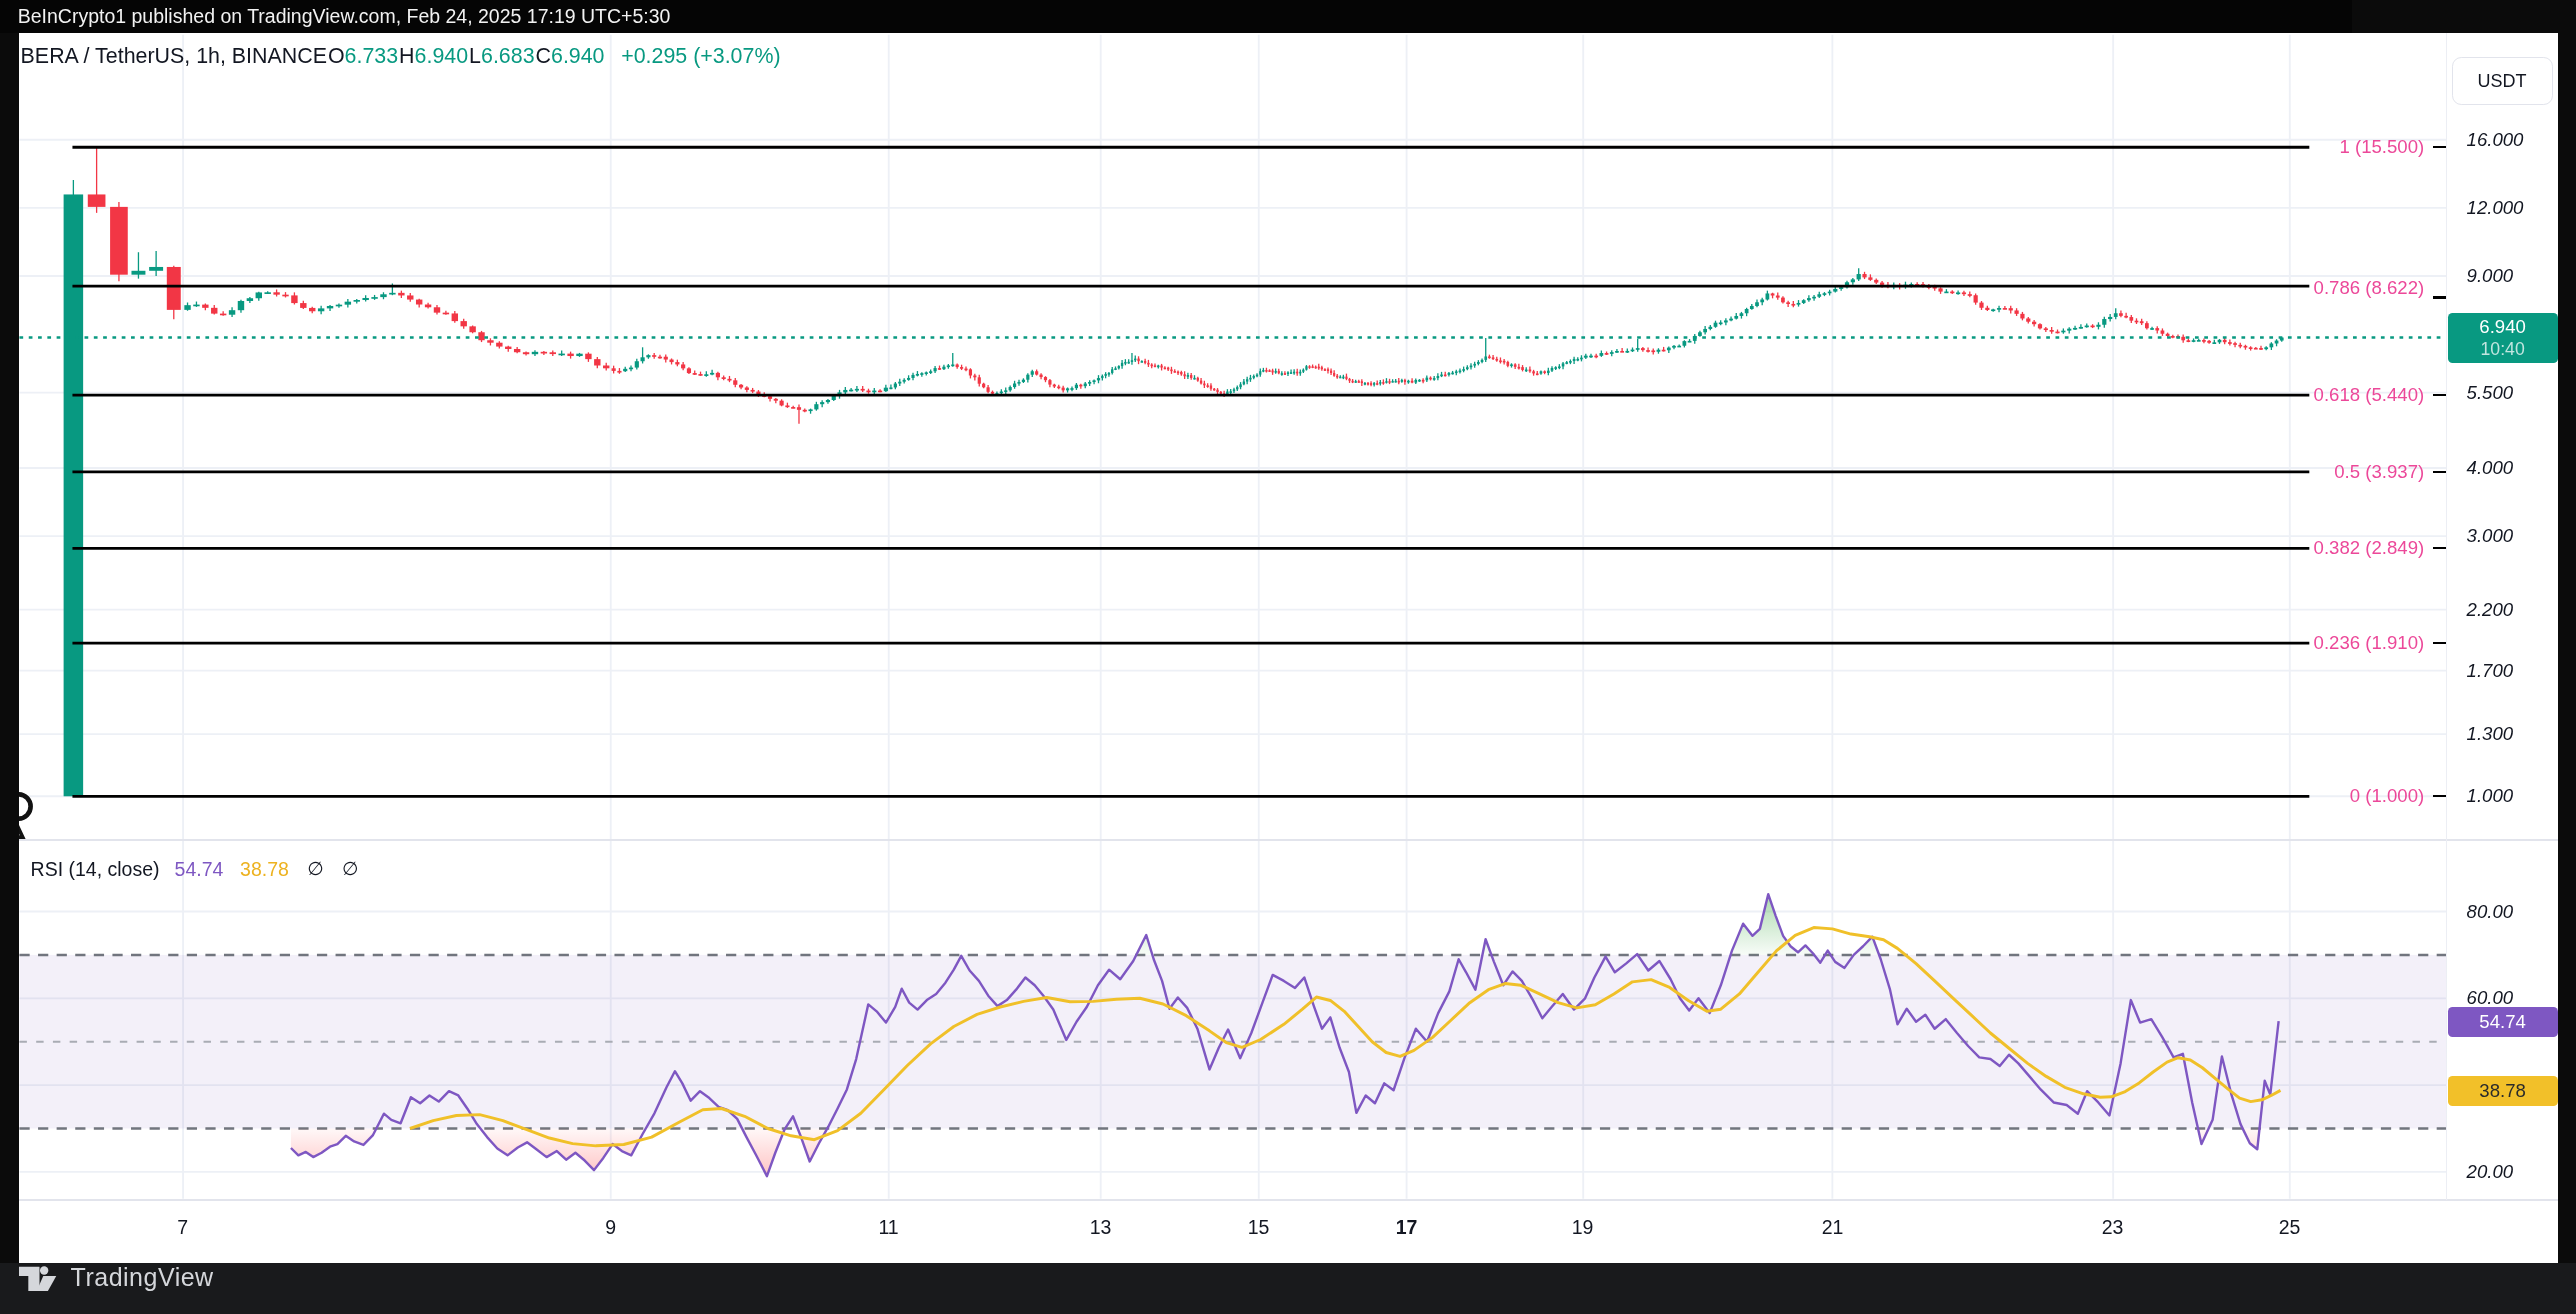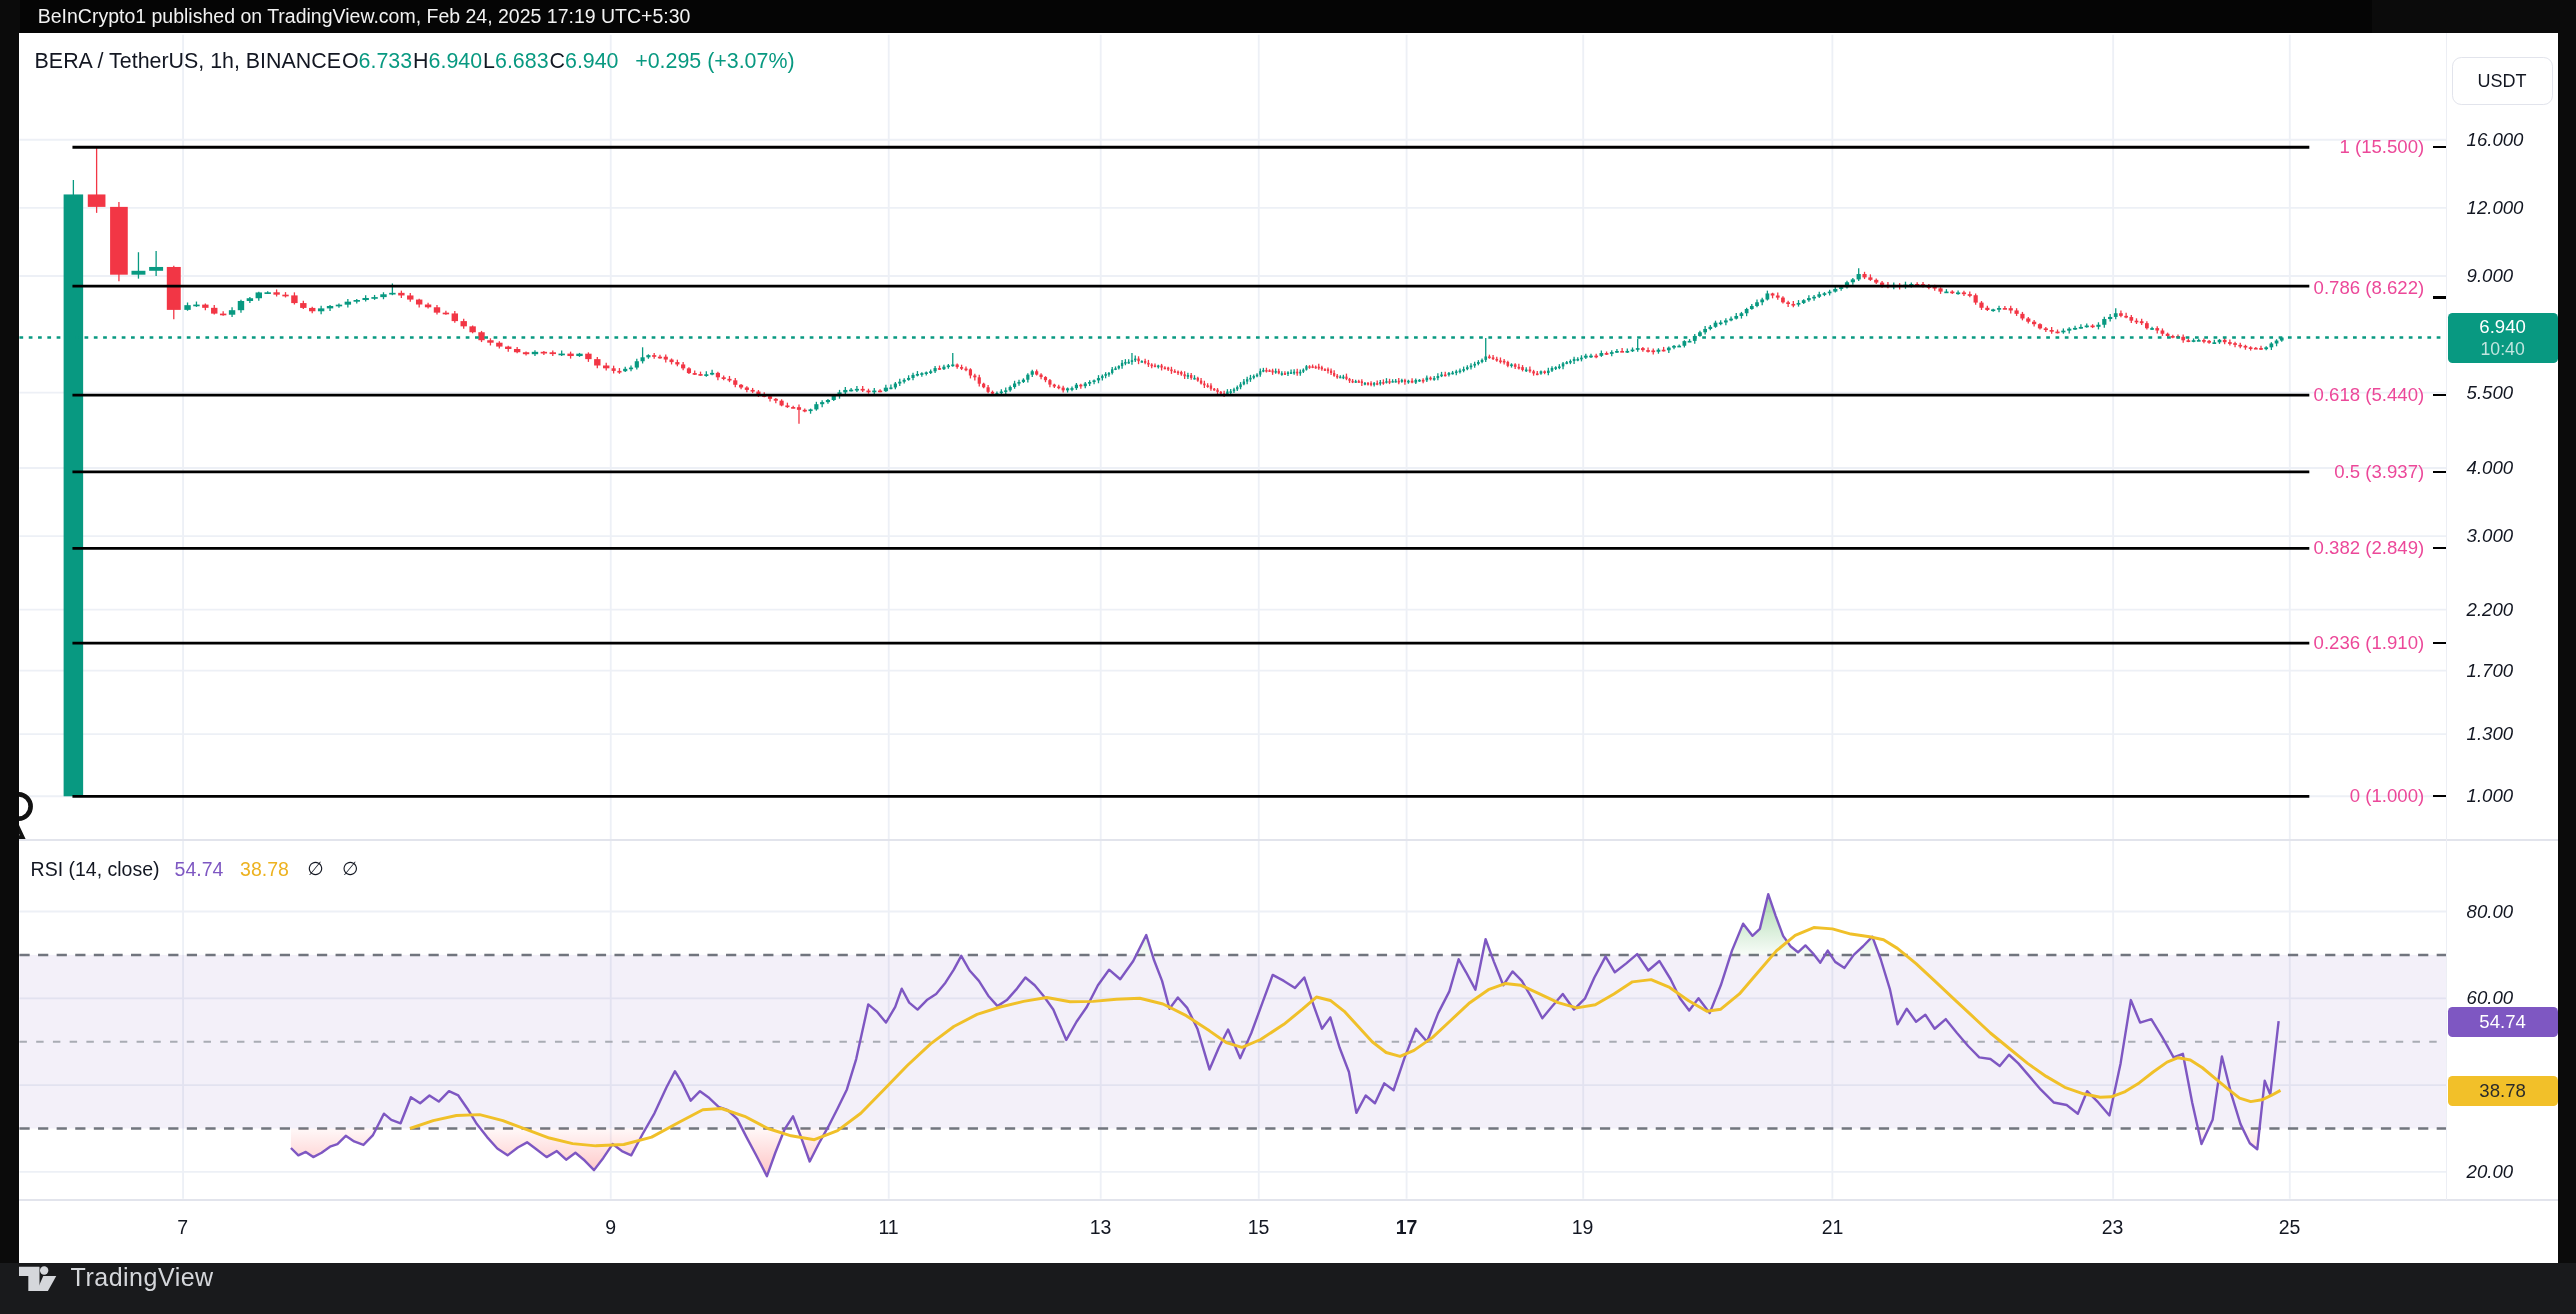--- a/index.html
+++ b/index.html
@@ -1,22 +1,22 @@
 <!DOCTYPE html>
 <html style="font-size:15px"><head>
 <meta charset="utf-8">
 <style>
   html,body{margin:0;padding:0;background:#0b0b0b;}
   .stage{position:relative;width:2576px;height:1315px;background:#0b0b0b;overflow:hidden;
          font-family:"Liberation Sans","DejaVu Sans",sans-serif;}
   .topbar{position:absolute;left:0;top:0;width:2352px;height:33px;background:#050505;color:#f2f2f2;
-          font-size:19.5px;line-height:33px;padding-left:17.7px;box-sizing:border-box;white-space:nowrap;margin-left:20px;}
+          font-size:19.5px;line-height:33px;padding-left:17.7px;box-sizing:border-box;white-space:nowrap;}
   .chart{position:absolute;left:18.6px;top:33px;width:2539px;height:1230px;background:#ffffff;overflow:hidden;}
   .plot-svg{position:absolute;left:0;top:0;}
-  .symbol-row{position:absolute;left:16px;top:11px;height:30px;display:flex;align-items:flex-end;
+  .symbol-row{position:absolute;left:2px;top:11px;height:30px;display:flex;align-items:flex-start;
               font-size:21.4px;color:#131722;white-space:nowrap;z-index:5;}
   .symbol-row .val{color:#089981;}
   .symbol-row .grp{margin-left:1px;}
   .symbol-row .chg{margin-left:16.7px;color:#089981;}
   .usdt-btn{position:absolute;left:2433px;top:24px;width:99px;height:46px;border:1.9px solid #e2e4ec;
             border-radius:9.3px;background:#fff;color:#131722;font-size:18px;display:flex;align-items:center;
             justify-content:center;z-index:6;}
   .axis-label{position:absolute;left:2448px;width:104px;height:24px;font-size:18.6px;color:#131722;
               line-height:24px;text-align:left;z-index:4;font-style:italic;}
   .fib-label{position:absolute;height:26px;display:flex;align-items:center;font-size:18.6px;color:#ec4899;

